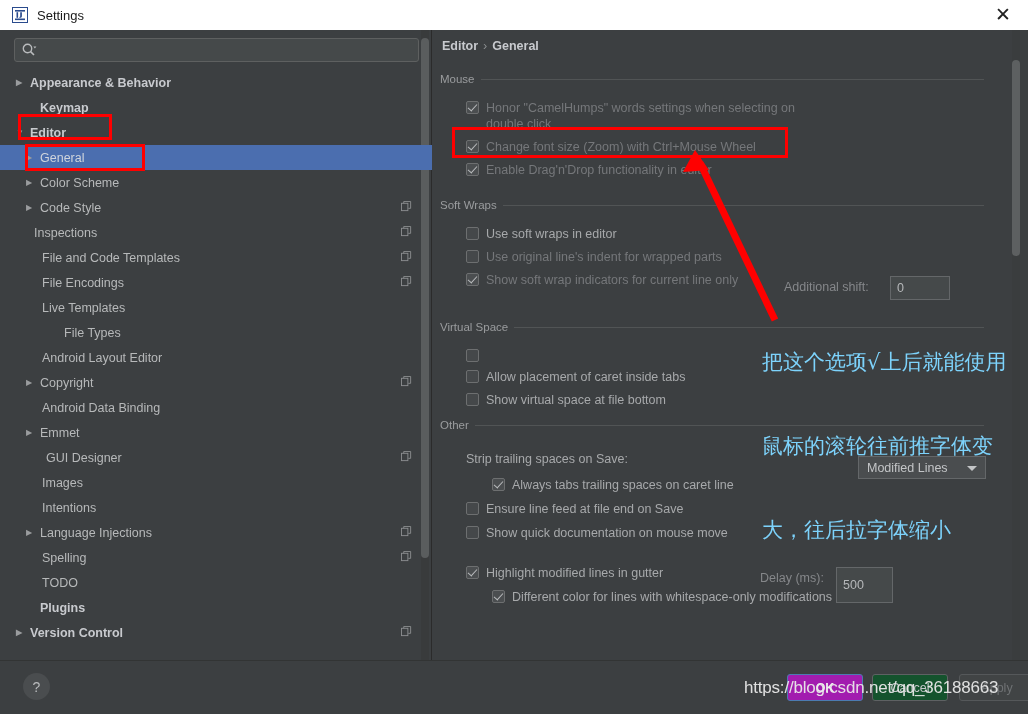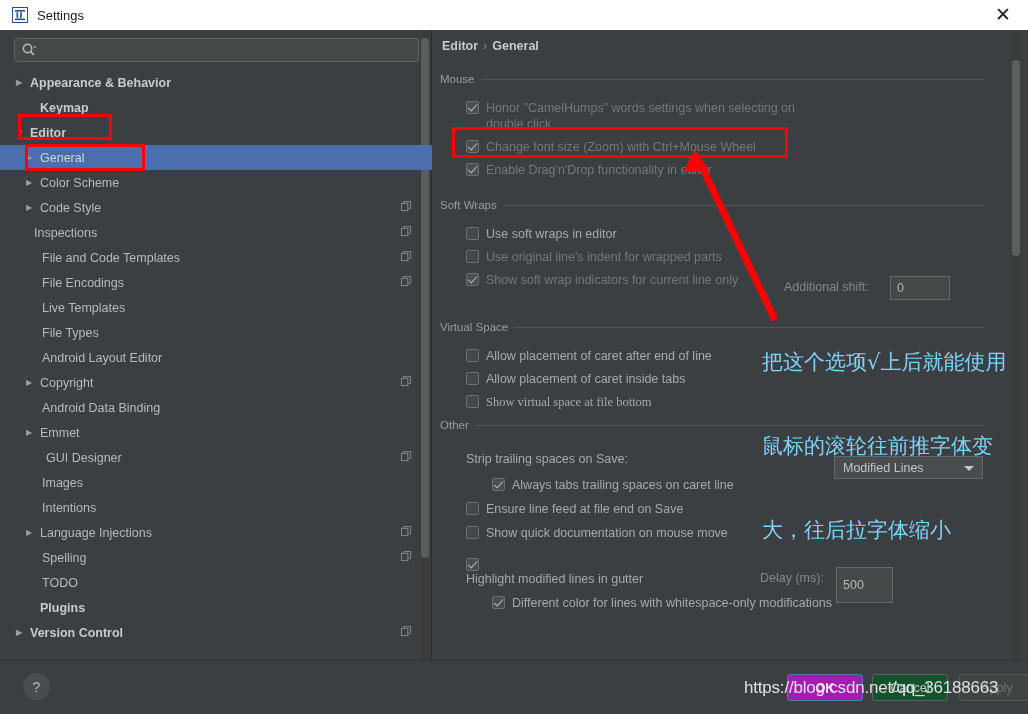--- a/index.html
+++ b/index.html
@@ -298,21 +298,21 @@
           <div class="tree-row" style="padding-left: 42px;">
             <span class="tree-label">File Encodings</span>
             <span class="copy-badge"><svg viewBox="0 0 12 12" width="11" height="11">
                 <rect x="0.5" y="2.5" width="7" height="8" fill="none" stroke="#9a9c9e" stroke-width="1"></rect>
                 <polyline points="3,2.5 3,0.5 10.5,0.5 10.5,8 8,8" fill="none" stroke="#9a9c9e" stroke-width="1"></polyline>
               </svg></span>
           </div>
           <div class="tree-row" style="padding-left: 42px;">
             <span class="tree-label">Live Templates</span>
           </div>
-          <div class="tree-row" style="padding-left: 42px;">
+          <div class="tree-row" style="padding-left: 64px;">
             <span class="tree-label">File Types</span>
           </div>
           <div class="tree-row" style="padding-left: 42px;">
             <span class="tree-label">Android Layout Editor</span>
           </div>
           <div class="tree-row" style="padding-left: 26px;">
             <span class="arrow">▶</span>
             <span class="tree-label">Copyright</span>
             <span class="copy-badge"><svg viewBox="0 0 12 12" width="11" height="11">
                 <rect x="0.5" y="2.5" width="7" height="8" fill="none" stroke="#9a9c9e" stroke-width="1"></rect>
@@ -422,27 +422,26 @@
       <div style="position:absolute; left:352px; top:250px;" class="label-dim">Additional shift:</div>
       <input class="field" style="position: absolute; left: 458px; top: 246px; width: 60px; height: 24px;" type="text" id="additional-shift" value="0">
 
       <div class="group" style="top:290px;">
         <div class="group-title">
           <span class="gt-text">Virtual Space</span>
           <span class="gt-line"></span>
         </div>
         <div class="opt" style="margin-top:14px; margin-left:26px;">
           <span class="cb unchecked"></span>
-          <span>Allow placement of caret after end of line</span>
         </div>
         <div class="opt" style="margin-top:7px; margin-left:26px;">
           <span class="cb unchecked"></span>
           <span>Allow placement of caret inside tabs</span>
         </div>
-        <div class="opt" style="margin-top:7px; margin-left:26px;font-family:Liberation Serif, serif;">
+        <div class="opt" style="margin-top:7px; margin-left:26px;">
           <span class="cb unchecked"></span>
           <span>Show virtual space at file bottom</span>
         </div>
       </div>
 
       <div class="group" style="top:388px;">
         <div class="group-title">
           <span class="gt-text">Other</span>
           <span class="gt-line"></span>
         </div>
@@ -453,31 +452,31 @@
           <span>Always tabs trailing spaces on caret line</span>
         </div>
         <div class="opt" style="margin-top:8px; margin-left:26px;">
           <span class="cb unchecked"></span>
           <span>Ensure line feed at file end on Save</span>
         </div>
         <div class="opt" style="margin-top:8px; margin-left:26px;">
           <span class="cb unchecked"></span>
           <span>Show quick documentation on mouse move</span>
         </div>
-        <div class="opt" style="margin-top:16px; margin-left:26px;flex-direction:column;">
+        <div class="opt" style="margin-top:24px; margin-left:26px;">
           <span class="cb checked"></span>
           <span>Highlight modified lines in gutter</span>
         </div>
         <div class="opt" style="margin-top:8px; margin-left:52px;">
           <span class="cb checked"></span>
           <span>Different color for lines with whitespace-only modifications</span>
         </div>
       </div>
 
-      <div class="combo" style="position:absolute; left:402px; top:426px; width:149px;">
+      <div class="combo" style="position:absolute; left:426px; top:426px; width:128px;">
         <span>Modified Lines</span>
         <span class="caret"></span>
       </div>
 
       <div class="label-dim" style="position:absolute; left:328px; top:541px;">Delay (ms):</div>
       <input class="field" style="position: absolute; left: 404px; top: 537px; width: 57px; height: 36px;" type="text" id="delay-input" value="500">
 
       <div class="group" style="top:632px;">
         <div class="group-title">
           <span class="gt-text">Highlight on Caret Movement</span>

